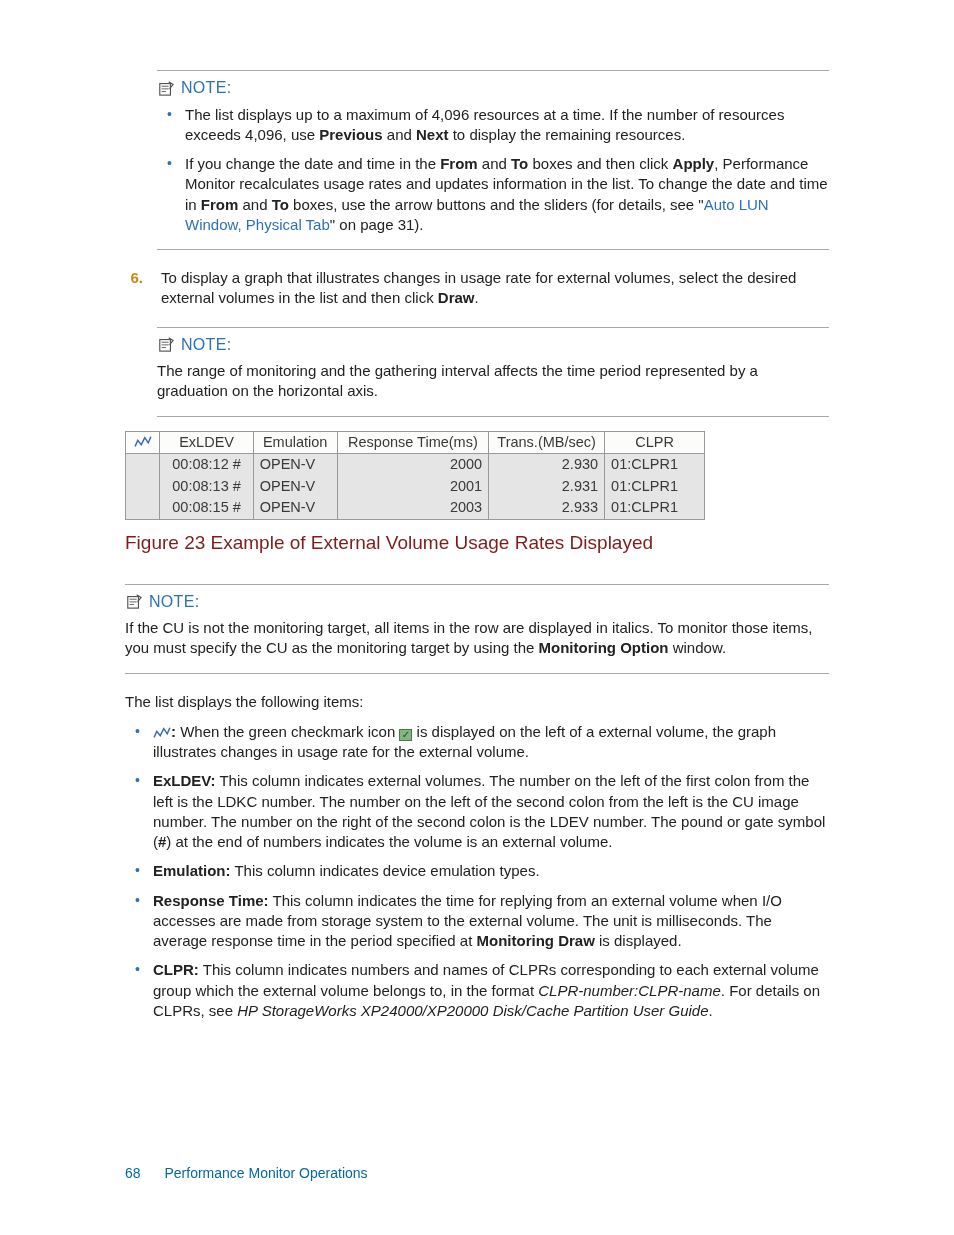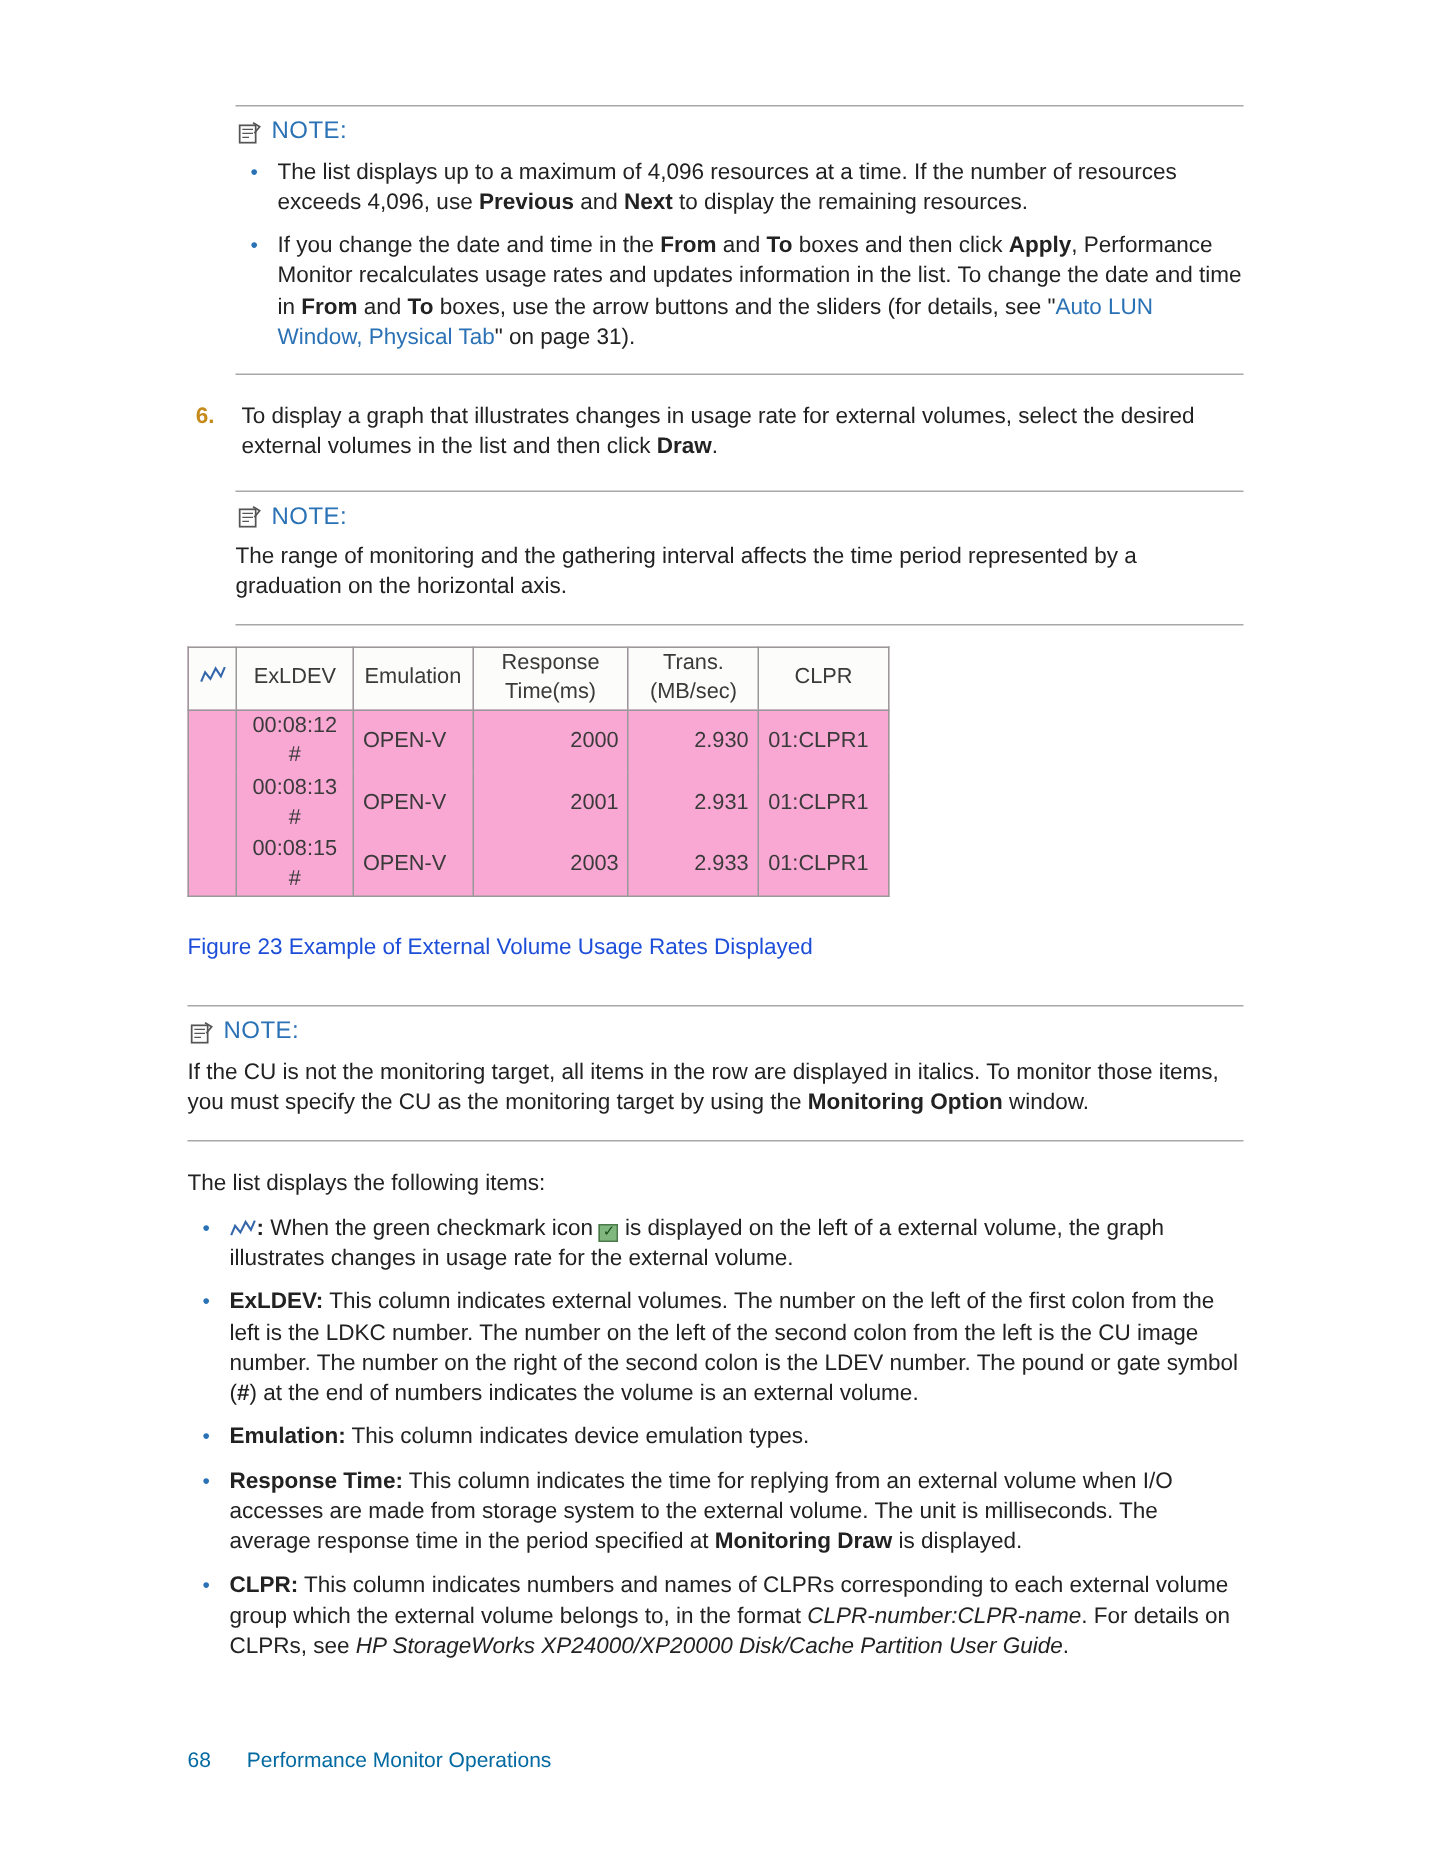--- a/index.html
+++ b/index.html
@@ -81,22 +81,22 @@
   .tbl-wrap {
     margin-top: 14px;
     margin-bottom: 10px;
     font-family: "Segoe UI", Tahoma, sans-serif;
     font-size: 14.5px;
     color: #3a3a3a;
   }
   table.extvol {
     border-collapse: collapse;
     border: 1px solid #999;
-    background: #f9a8d4;
-    width: 468px;
+    background: #e5e5e5;
+    width: 580px;
   }
   table.extvol th, table.extvol td {
     border-left: 1px solid #999;
     border-right: 1px solid #999;
     padding: 1px 6px 1px 6px;
     font-weight: normal;
   }
   table.extvol th {
     border-top: 1px solid #999;
     border-bottom: 1px solid #999;
@@ -110,23 +110,23 @@
   table.extvol tbody tr:last-child td {
     border-bottom: 1px solid #999;
   }
   .col-icon { width: 22px; text-align: center; padding:0;}
   .col-ex   { text-align: center; }
   .col-em   { text-align: left; }
   .col-rt   { text-align: right; padding-right: 8px; }
   .col-tr   { text-align: right; padding-right: 8px; }
   .col-cl   { text-align: left; padding-left: 6px;}
   .fig-cap {
-    color: #1d4ed8;
-    font-size: 15px;
-    margin-top: 24px;
+    color: #7f1d1d;
+    font-size: 19px;
+    margin-top: 10px;
   }
   .chkicon {
     display: inline-block;
     width: 18px;
     height: 14px;
     vertical-align: -2px;
   }
   .chkicon-sm {
     display: inline-block;
     width: 13px;

